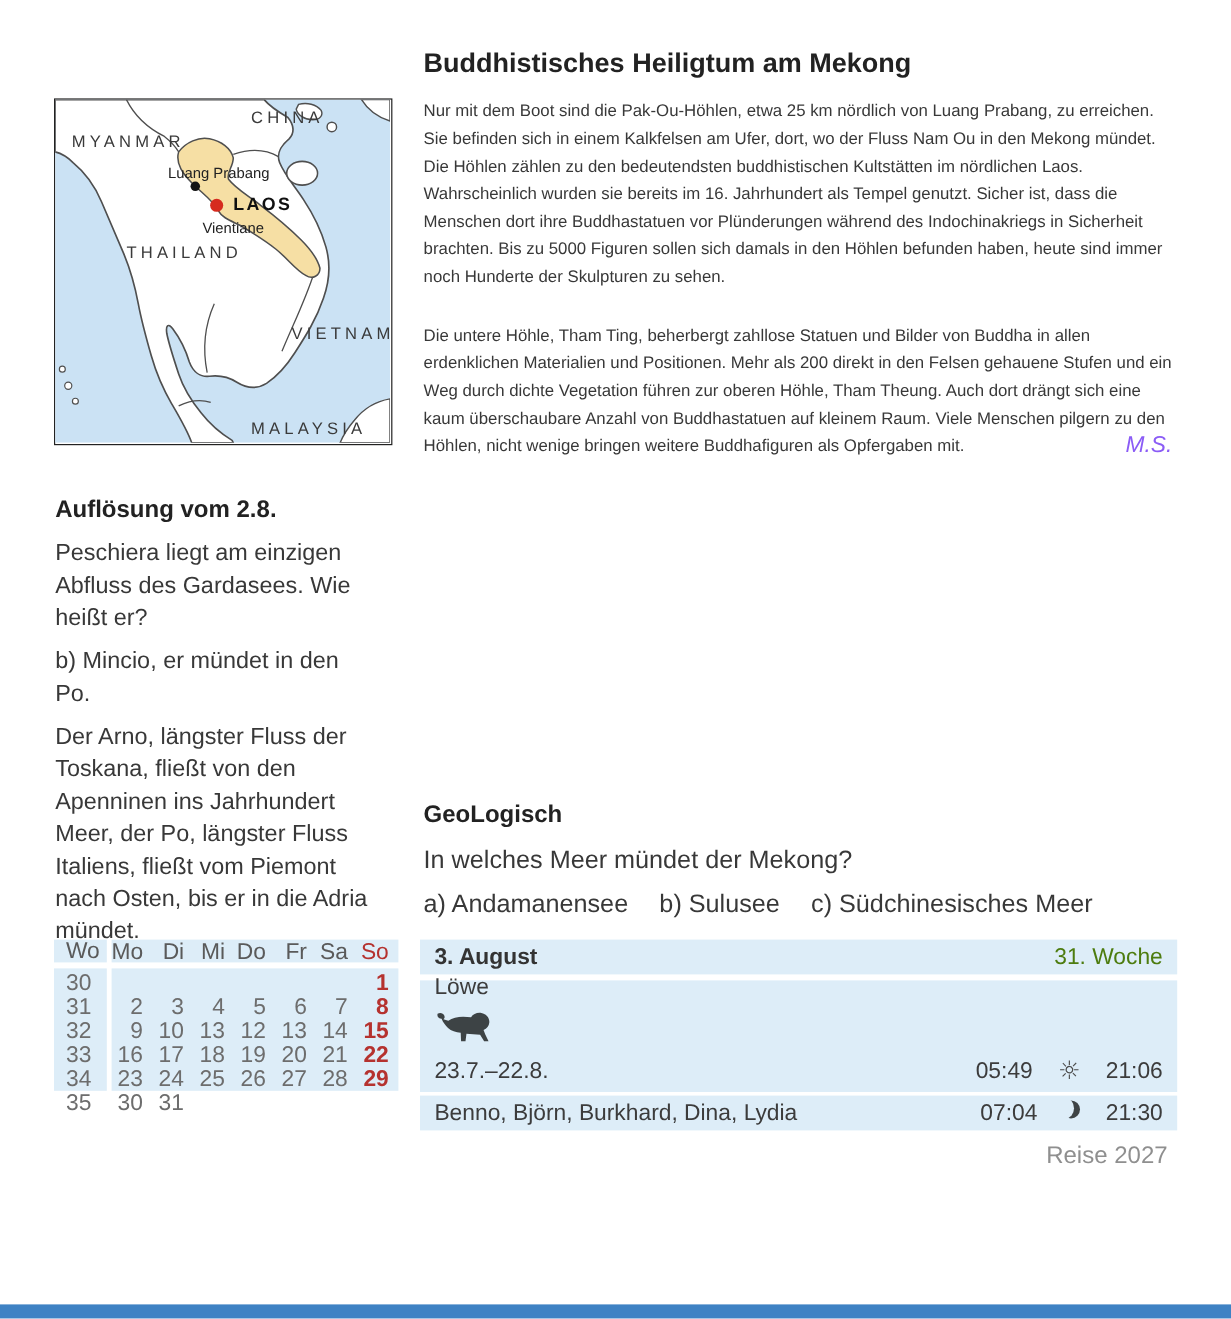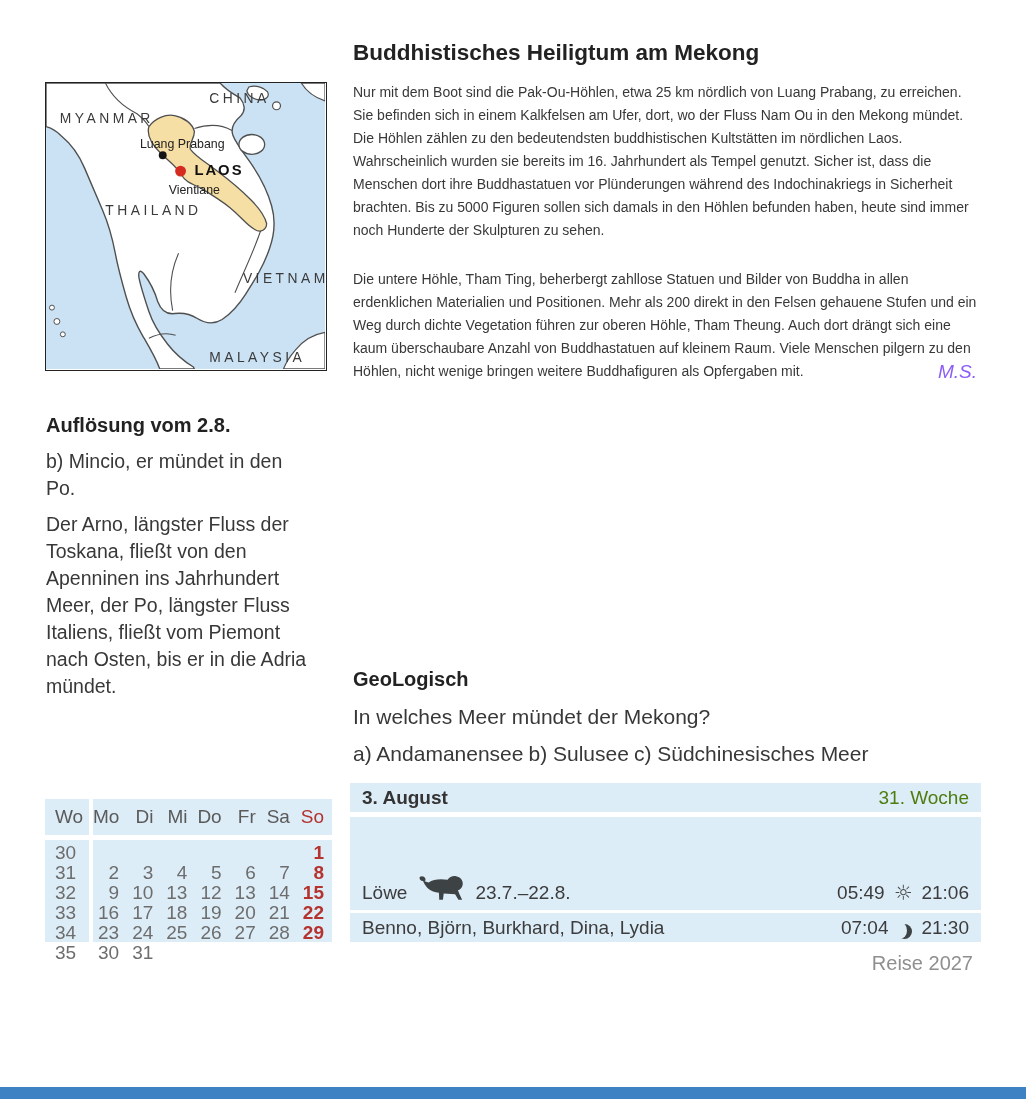--- a/index.html
+++ b/index.html
@@ -33,49 +33,49 @@
 
   
   .solution{position:absolute;left:46px;top:414px;width:263px;}
   .solution h2{font-size:20px;font-weight:bold;color:#222;margin-bottom:11px;}
   .solution p{font-size:19.5px;line-height:27px;color:var(--ink);margin-bottom:9px;}
 
   
   .quiz{position:absolute;left:353px;top:668px;width:626px;}
   .quiz h2{font-size:20px;font-weight:bold;color:#222;margin-bottom:12px;}
   .quiz .question{font-size:21px;line-height:27px;color:var(--ink);margin-bottom:12px;}
-  .quiz .options{display:flex;gap:5px;font-size:21px;color:var(--ink);align-items:center;}
+  .quiz .options{display:flex;gap:26px;font-size:21px;color:var(--ink);align-items:center;}
 
   
   .minical{position:absolute;left:45px;top:783px;width:287px;display:flex;gap:4px;font-size:19px;color:var(--gray);}
   .mc-col{display:flex;flex-direction:column;gap:5px;}
   .mc-week{width:44px;}
   .mc-days{width:239px;}
-  .mc-head{background:var(--panel-blue);height:36px;display:flex;align-items:center;color:#5a5a5a;margin-top:16px;}
+  .mc-head{background:var(--panel-blue);height:19px;display:flex;align-items:center;color:#5a5a5a;}
   .mc-week .mc-head{padding-left:10px;}
   .mc-week .mc-body{padding-left:10px;}
   .mc-body{background:var(--panel-blue);height:102px;padding:3px 0 2px;}
   .mc-body .row{line-height:20px;height:20px;}
   .mc-grid{display:grid;grid-template-columns:repeat(7,1fr);}
   .mc-grid span{text-align:right;padding-right:8px;}
   .mc-head.mc-grid span{color:#5a5a5a;}
   .sun-col{color:var(--red) !important;font-weight:bold;}
   .mc-head .sun-col{font-weight:normal;}
 
   
   .daypanel{position:absolute;left:350px;top:783px;width:631px;font-size:19px;color:#3c3c3c;}
   .dp-head{background:var(--panel-blue);height:29px;display:flex;justify-content:space-between;align-items:center;padding:0 12px;margin-bottom:5px;}
   .dp-date{font-weight:bold;color:#333;}
   .dp-week{color:#4d7c0f;}
   .dp-body{background:var(--panel-blue);height:93px;position:relative;margin-bottom:3px;}
   .dp-zodiac{position:absolute;left:0;right:0;bottom:3px;display:flex;justify-content:space-between;align-items:flex-end;padding:0 12px 3px;}
-  .dp-zodiac .left{display:flex;align-items:flex-end;gap:10px;}
+  .dp-zodiac .left{display:flex;align-items:flex-start;gap:10px;flex-direction:column;}
   .lion{width:48px;height:28px;transform:translateY(-2px);}
   .dp-names{background:var(--panel-blue);height:29px;display:flex;justify-content:space-between;align-items:center;padding:0 12px;}
-  .times{display:flex;align-items:flex-end;gap:9px;}
+  .times{display:flex;align-items:flex-start;gap:21px;}
   .sun-glyph{font-family:"DejaVu Sans",sans-serif;font-size:21px;color:#4a4a4a;line-height:1;}
   .moon{position:relative;width:15px;height:15px;border-radius:50%;background:var(--iconink);display:inline-block;}
   .moon::after{content:"";position:absolute;left:-4.5px;top:-1.5px;width:14px;height:17px;border-radius:50%;background:var(--panel-blue);}
 
   
   .brand{position:absolute;top:952px;right:53px;font-size:20px;color:#8f8f8f;padding-left:24px;}
   .bottombar{position:absolute;left:0;right:0;bottom:0;height:12px;background:#3e82c4;}
 </style>
 </head>
 <body>
@@ -135,20 +135,21 @@
     <h1>Buddhistisches Heiligtum am Mekong</h1>
     <p>Nur mit dem Boot sind die Pak-Ou-Höhlen, etwa 25 km nördlich von Luang Prabang, zu erreichen. Sie befinden sich in einem Kalkfelsen am Ufer, dort, wo der Fluss Nam Ou in den Mekong mündet. Die Höhlen zählen zu den bedeutendsten buddhistischen Kultstätten im nördlichen Laos. Wahrscheinlich wurden sie bereits im 16. Jahrhundert als Tempel genutzt. Sicher ist, dass die Menschen dort ihre Buddhastatuen vor Plünderungen während des Indochinakriegs in Sicherheit brachten. Bis zu 5000 Figuren sollen sich damals in den Höhlen befunden haben, heute sind immer noch Hunderte der Skulpturen zu sehen.</p>
     <div class="para2wrap">
       <p>Die untere Höhle, Tham Ting, beherbergt zahllose Statuen und Bilder von Buddha in allen erdenklichen Materialien und Positionen. Mehr als 200 direkt in den Felsen gehauene Stufen und ein Weg durch dichte Vegetation führen zur oberen Höhle, Tham Theung. Auch dort drängt sich eine kaum überschaubare Anzahl von Buddhastatuen auf kleinem Raum. Viele Menschen pilgern zu den Höhlen, nicht wenige bringen weitere Buddhafiguren als Opfergaben mit.</p>
       <span class="byline">M.S.</span>
     </div>
   </div>
 
   <div class="solution">
     <h2>Auflösung vom 2.8.</h2>
+    <p>Peschiera liegt am einzigen Abfluss des Gardasees. Wie heißt er?</p>
     <p>b) Mincio, er mündet in den Po.</p>
     <p>Der Arno, längster Fluss der Toskana, fließt von den Apenninen ins Jahrhundert Meer, der Po, längster Fluss Italiens, fließt vom Piemont nach Osten, bis er in die Adria mündet.</p>
   </div>
 
   <div class="quiz">
     <h2>GeoLogisch</h2>
     <p class="question">In welches Meer mündet der Mekong?</p>
     <div class="options">
       <span>a) Andamanensee</span>
       <span>b) Sulusee</span>

